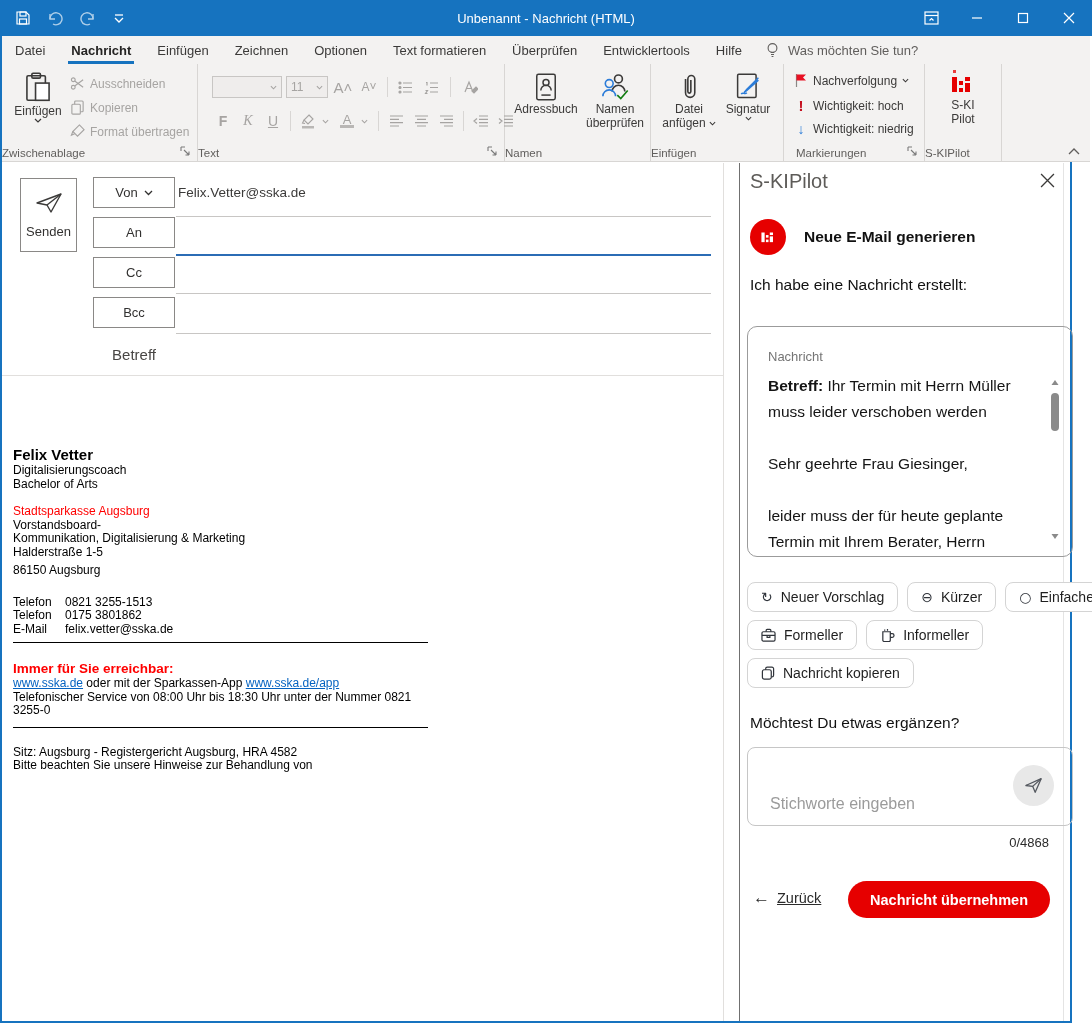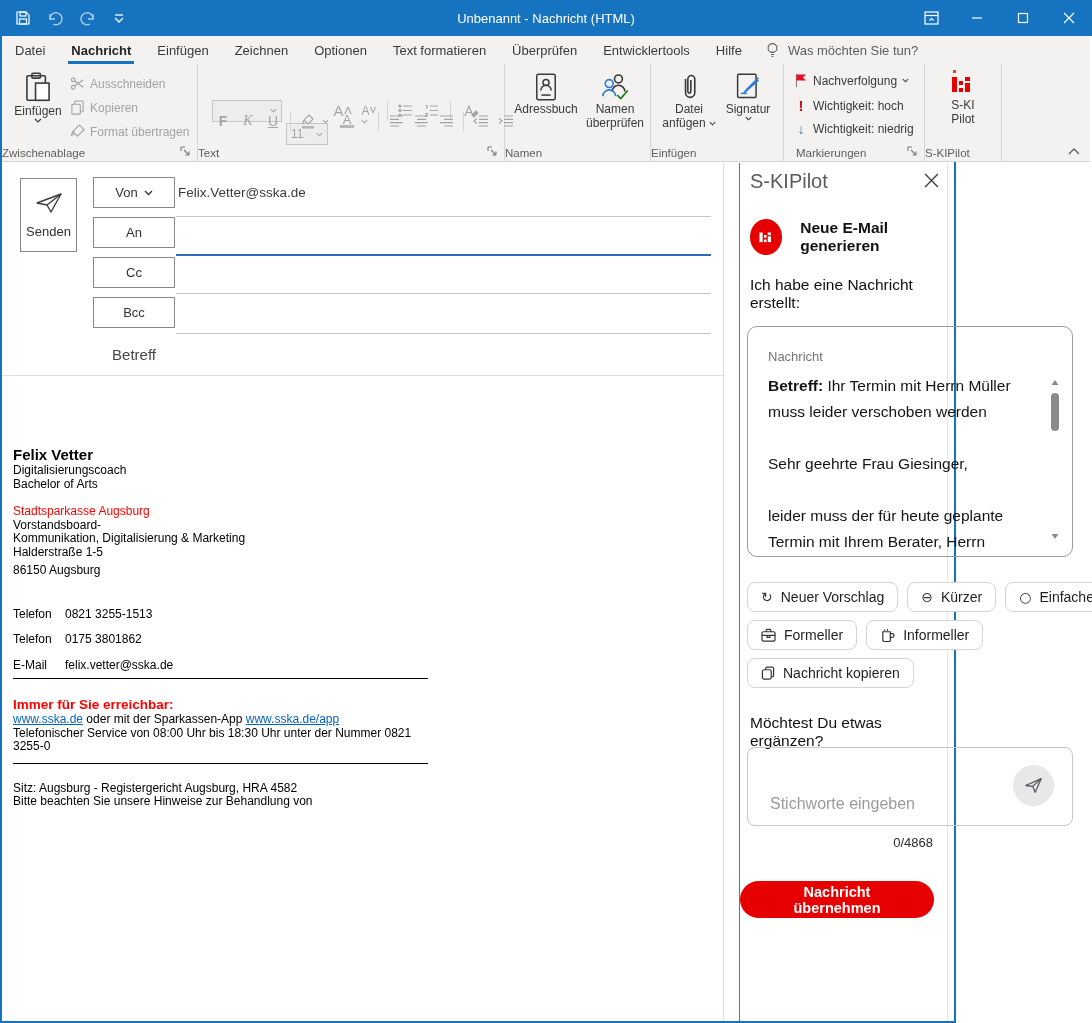--- a/index.html
+++ b/index.html
@@ -1,18 +1,18 @@
 <!DOCTYPE html>
 <html><head>
 <meta charset="utf-8">
 <style>
   * { margin:0; padding:0; box-sizing:border-box; }
   html,body { width:1092px; height:1023px; }
   body { font-family:"Liberation Sans","DejaVu Sans",sans-serif; background:#fff; overflow:hidden; }
-  .win { position:relative; width:956px; height:1023px; background:#fff;
+  .win { position:relative; width:1072px; height:1023px; background:#fff;
          border-left:2px solid #1673bf; border-right:2px solid #1673bf; border-bottom:2px solid #1673bf; }
 
   
   .titlebar { position:absolute; left:-2px; top:0; width:1092px; height:36px; background:#1673bf; color:#fff;
               display:flex; align-items:center; }
   .qat { display:flex; align-items:center; gap:14px; padding-left:14px; }
   .qat .qbtn { width:18px; height:18px; display:flex; align-items:center; justify-content:center; color:#fff; }
   .qat .dim { opacity:.65; }
   .title { position:absolute; left:0; right:0; text-align:center; font-size:13px; pointer-events:none; }
   .winctrl { margin-left:auto; display:flex; }
@@ -52,21 +52,21 @@
   .fromval { position:absolute; left:176px; top:22px; font-size:13.5px; color:#3b3a39; }
   .subjlabel { position:absolute; left:91px; width:82px; top:183px; text-align:center; font-size:15px; color:#484644; }
   .hdrdiv { position:absolute; left:0; right:0; top:212px; height:1px; background:#e1dfdd; }
 
   
   .sig { position:absolute; left:11px; top:283px; width:430px; font-size:12px; line-height:13.5px; color:#000; }
   .sig .name { font-size:15px; font-weight:700; line-height:18px; }
   .sig .red { color:#f00; }
   .sig a, .sig .lnk { color:#0563c1; text-decoration:underline; }
   .sig hr { border:none; border-top:1px solid #000; width:415px; margin:6px 0; }
-  .sig .lbl { display:inline-block; width:52px;margin-top:12px; } .gap14{height:14px;} .gap5{height:5px;} .gap18{height:18px;} .gap12{height:12px;} .red14{font-size:13.5px;font-weight:700;color:#f00;line-height:16px;}
+  .sig .lbl { display:inline-block; width:52px; } .gap14{height:14px;} .gap5{height:5px;} .gap18{height:18px;} .gap12{height:12px;} .red14{font-size:13.5px;font-weight:700;color:#f00;line-height:16px;}
 
   
   .splitter { position:absolute; left:737px; top:163px; bottom:0; width:1px; background:#707070; }
   .panel { position:absolute; left:738px; top:163px; right:0; bottom:0; background:#fff; }
   .panel .edge { position:absolute; right:6px; top:0; bottom:0; width:1px; background:#e4e4e4; }
   .ph { position:absolute; left:10px; top:7px; font-size:20px; color:#5d5b58; }
   .pclose { position:absolute; right:12px; top:10px; width:18px; height:18px; color:#3b3a39; }
   .genhead { position:absolute; left:10px; top:56px; display:flex; align-items:center; gap:18px; }
   .kicircle { width:36px; height:36px; border-radius:50%; background:#e60000; display:flex; align-items:center; justify-content:center; }
   .genhead .t { font-size:15.5px; font-weight:700; color:#111; }
@@ -233,21 +233,21 @@
     </div>
 
     <div class="grp" style="left:196px;width:307px;">
       <div class="smallrow" style="left:14px;top:12px;gap:4px;">
         <div class="combo" style="width:70px;">
           <span></span>
           <svg width="7" height="5" viewBox="0 0 8 5" fill="none" stroke="#a6a4a2" stroke-width="1.2">
               <path d="M1 1 l3 3 3-3"></path>
             </svg>
         </div>
-        <div class="combo" style="width:42px;margin-top:47px;">
+        <div class="combo" style="width:42px;">
           <span>11</span>
           <svg width="7" height="5" viewBox="0 0 8 5" fill="none" stroke="#a6a4a2" stroke-width="1.2">
               <path d="M1 1 l3 3 3-3"></path>
             </svg>
         </div>
         <span class="fmtbtn" style="font-size:15px;">A˄</span>
         <span class="fmtbtn" style="font-size:12px;">A˅</span>
         <span class="vsep"></span>
         <span class="fmtbtn">
           <svg width="16" height="13" viewBox="0 0 16 13" fill="none" stroke="#a6a4a2" stroke-width="1.2">

